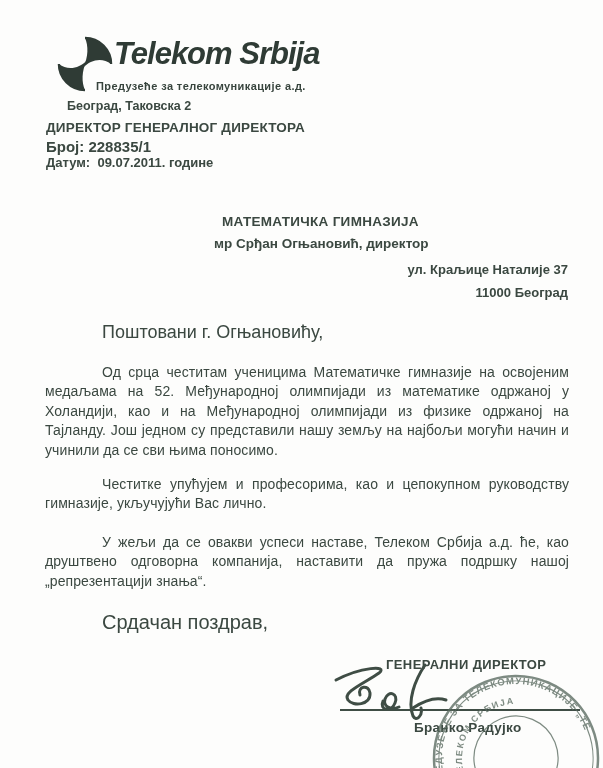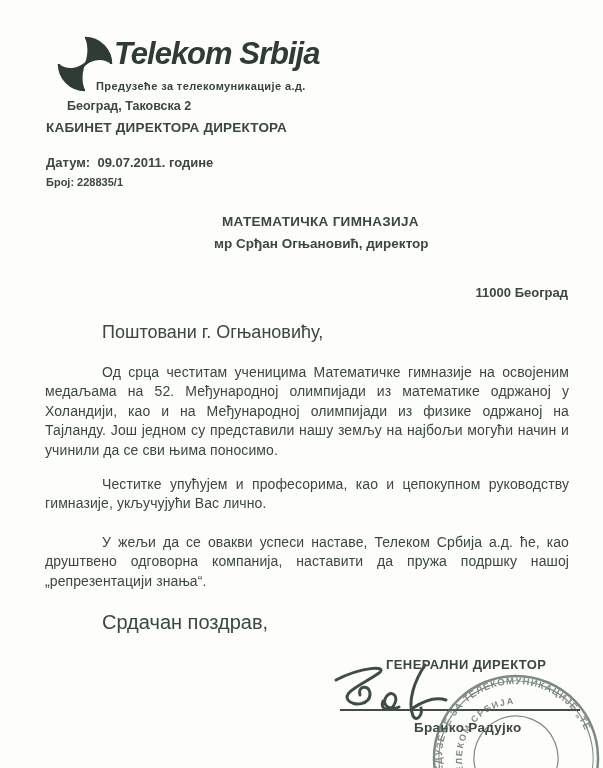--- a/index.html
+++ b/index.html
@@ -24,21 +24,21 @@
     left:114px;top:36px;
     font-size:31px;font-weight:bold;font-style:italic;
     letter-spacing:-1px;color:#2f3b35;
   }
   .logo-subtitle{
     left:96px;top:80px;
     font-size:11px;font-weight:bold;letter-spacing:.4px;color:#37443d;
   }
   .hq-line{left:45px;top:99px;font-size:12.5px;margin-left:22px;}
   .office-line{left:46px;top:120px;font-size:13.5px;letter-spacing:.2px;}
-  .ref-line{left:46px;top:138px;font-size:11px;margin-top:38px;}
+  .ref-line{left:46px;top:138px;font-size:15px;}
   .date-line{left:46px;top:155px;font-size:13px;}
 
   
   .rcpt-org{left:222px;top:214px;font-size:13.5px;letter-spacing:.3px;}
   .rcpt-person{left:214px;top:236px;font-size:13.5px;}
   .rcpt-street{right:35px;top:262px;font-size:13px;text-align:right;}
   .rcpt-city{right:35px;top:285px;font-size:13px;text-align:right;}
 
   
   .salutation{left:102px;top:322px;font-size:18px;}
@@ -70,26 +70,27 @@
 
   <svg class="abs" style="left:56px;top:35px;" width="58" height="58" viewBox="0 0 100 100">
     <path d="M50 5 A 45 45 0 0 1 95 50 C 80 38 60 42 47 56 C 56 38 56 18 50 5 Z" fill="#2f3b35"></path>
     <path d="M50 95 A 45 45 0 0 1 5 50 C 20 62 40 58 53 44 C 44 62 44 82 50 95 Z" fill="#2f3b35"></path>
     <path d="M50 5 A 45 45 0 0 1 95 50 M50 95 A 45 45 0 0 1 5 50" fill="none" stroke="#2f3b35" stroke-width="4"></path>
   </svg>
 
   <div class="abs logo-wordmark">Telekom Srbija</div>
   <div class="abs logo-subtitle">Предузеће за телекомуникације а.д.</div>
   <div class="abs hq-line b">Београд, Таковска 2</div>
-  <div class="abs office-line b">КАБИНЕТ ДИРЕКТОРА ДИРЕКТОРА</div>
+  <div class="abs office-line b">ДИРЕКТОР ГЕНЕРАЛНОГ ДИРЕКТОРА</div>
   <div class="abs ref-line b pre">Број: 228835/1</div>
   <div class="abs date-line b pre">Датум:  09.07.2011. године</div>
 
   <div class="abs rcpt-org b">МАТЕМАТИЧКА ГИМНАЗИЈА</div>
   <div class="abs rcpt-person b">мр Срђан Огњановић, директор</div>
+  <div class="abs rcpt-street b">ул. Краљице Наталије 37</div>
   <div class="abs rcpt-city b">11000 Београд</div>
 
   <div class="abs salutation">Поштовани г. Огњановићу,</div>
   <div class="abs para p1">Од срца честитам ученицима Математичке гимназије на освојеним медаљама на 52. Међународној олимпијади из математике одржаној у Холандији, као и на Међународној олимпијади из физике одржаној на Тајланду. Још једном су представили нашу земљу на најбољи могући начин и учинили да се сви њима поносимо.</div>
   <div class="abs para p2">Честитке упућујем и професорима, као и цепокупном руководству гимназије, укључујући Вас лично.</div>
   <div class="abs para p3">У жељи да се овакви успеси наставе, Телеком Србија а.д. ће, као друштвено одговорна компанија, наставити да пружа подршку нашој „репрезентацији знања“.</div>
   <div class="abs closing">Срдачан поздрав,</div>
 
   <div class="abs sig-title b">ГЕНЕРАЛНИ ДИРЕКТОР</div>
 

